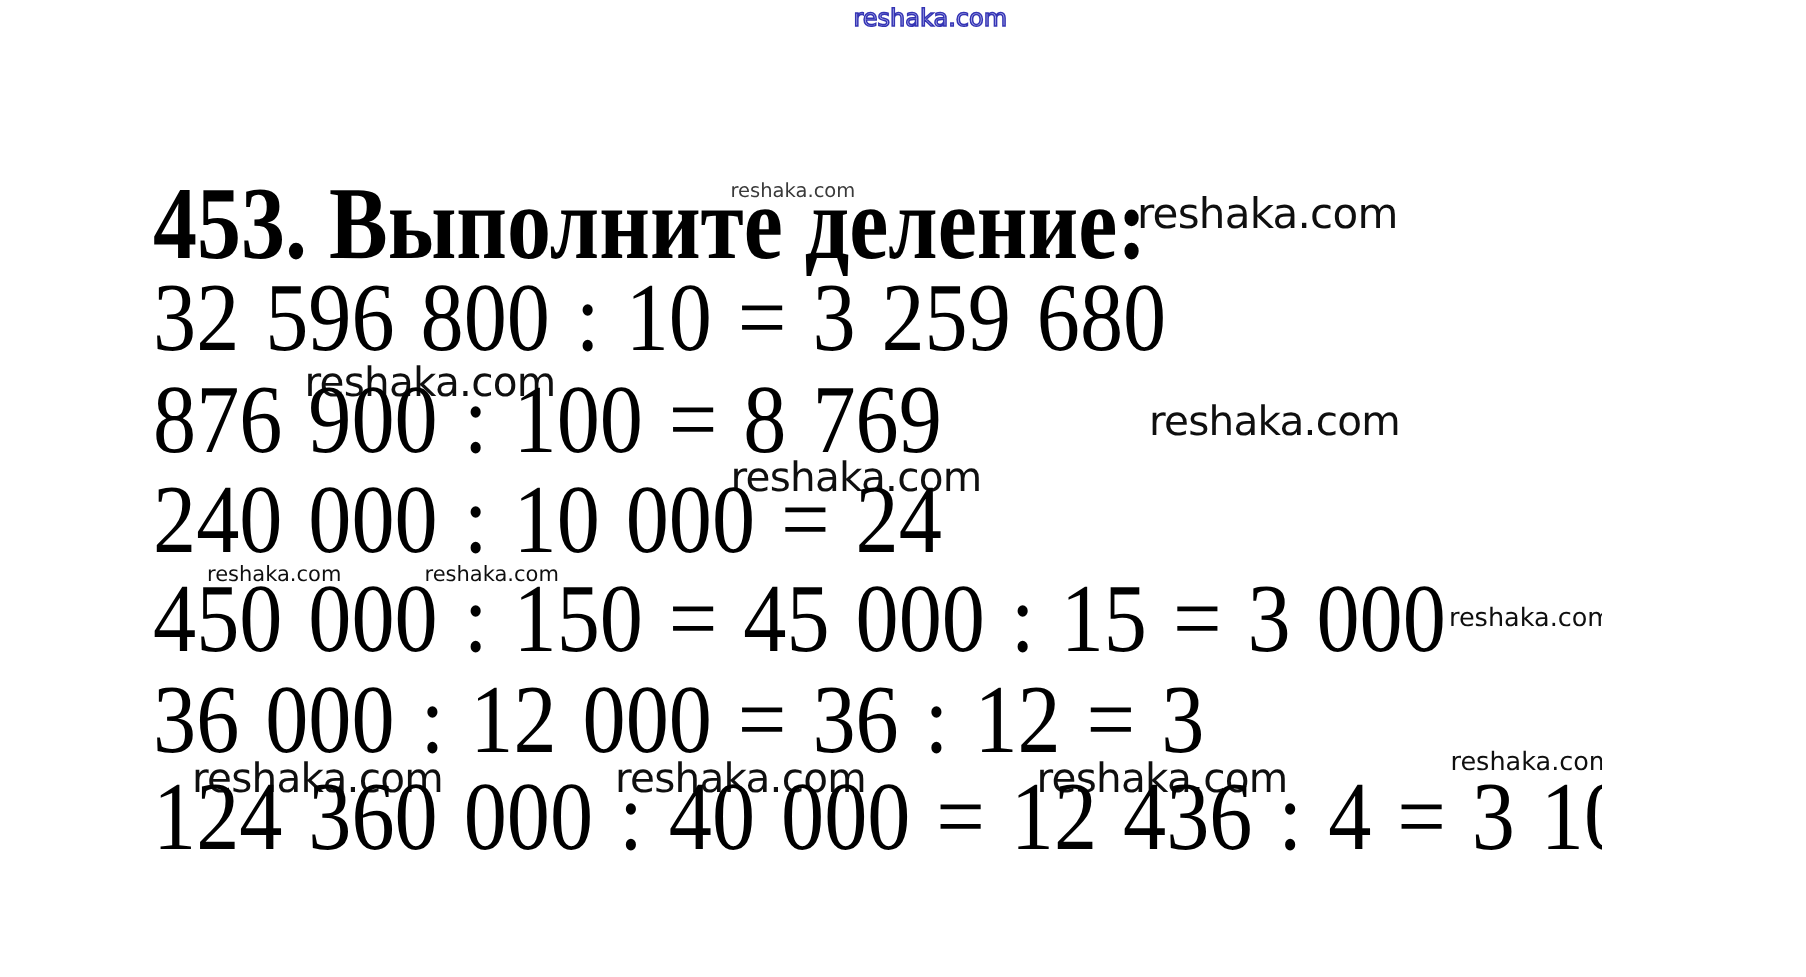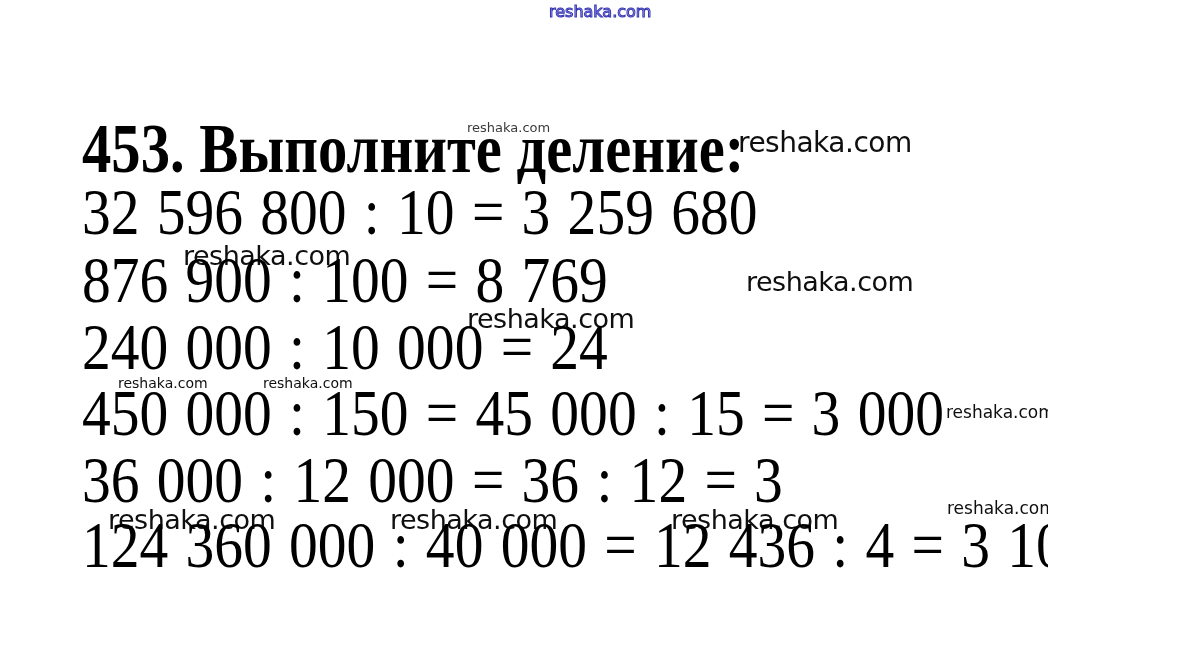--- a/index.html
+++ b/index.html
@@ -7,20 +7,21 @@
     padding: 0;
     background: #ffffff;
   }
   .canvas {
     position: relative;
     width: 1048px;
     height: 651px;
     background: #ffffff;
     overflow: hidden;
     font-family: "Liberation Serif", serif;
+    margin-left: 20px;
   }
   .title {
     position: absolute;
     left: 82px;
     top: 115px;
     margin: 0;
     font-family: "Liberation Serif", serif;
     font-size: 69px;
     font-weight: bold;
     color: #000000;

